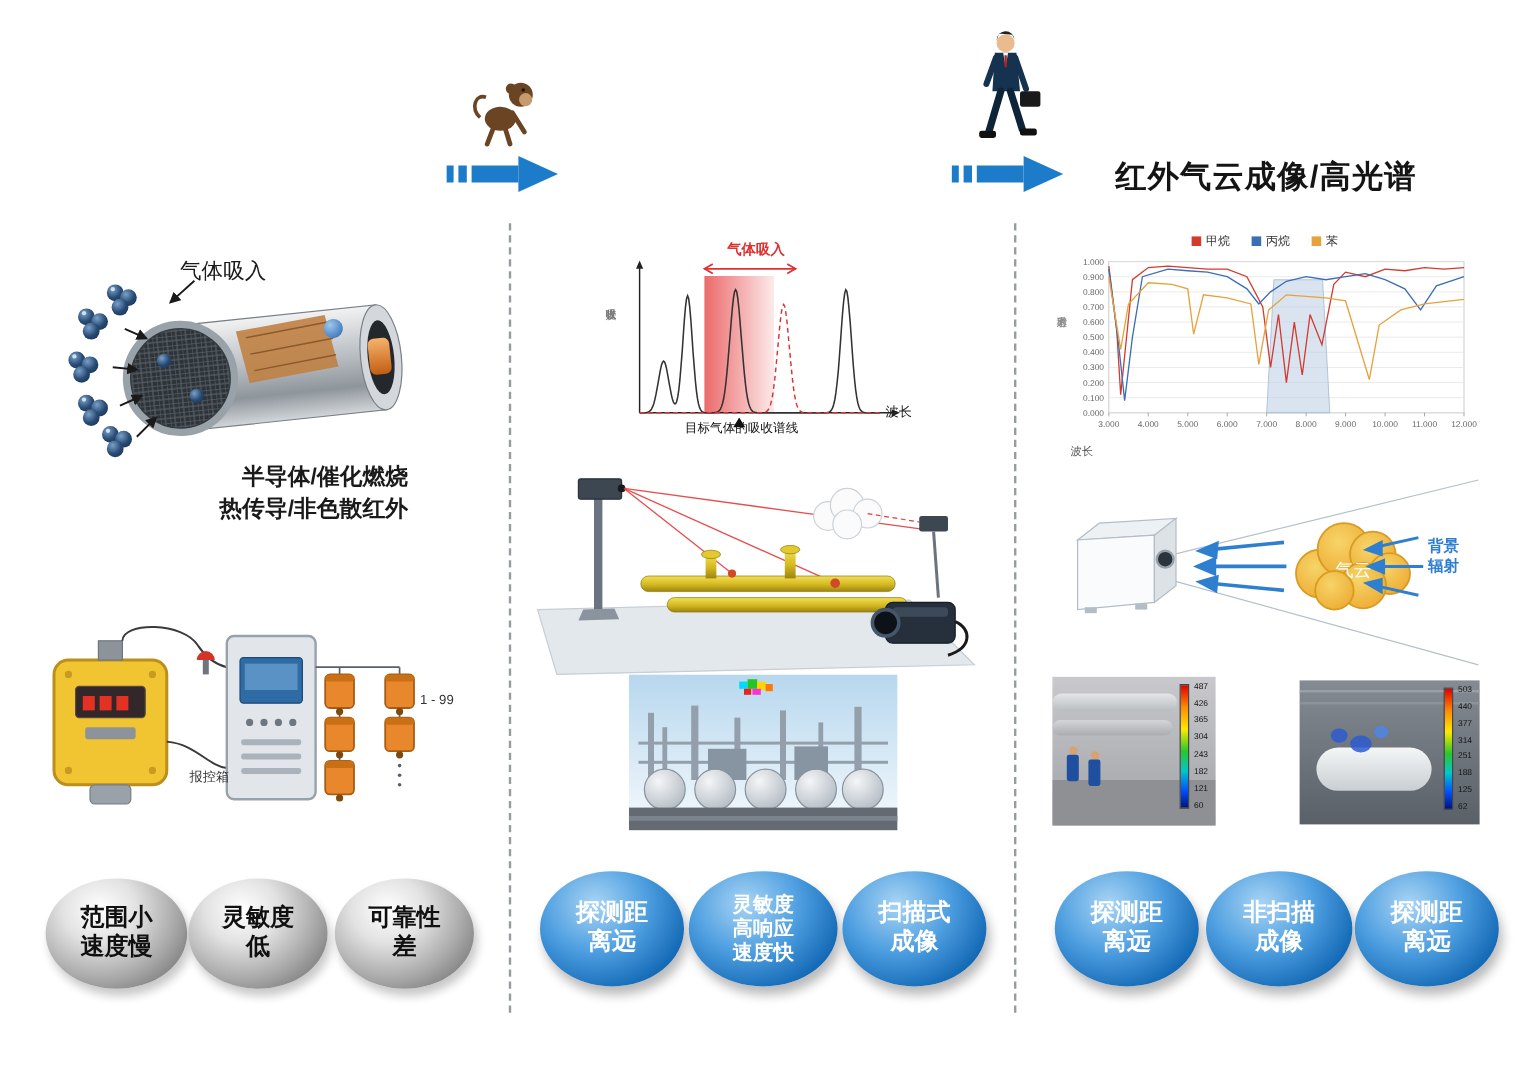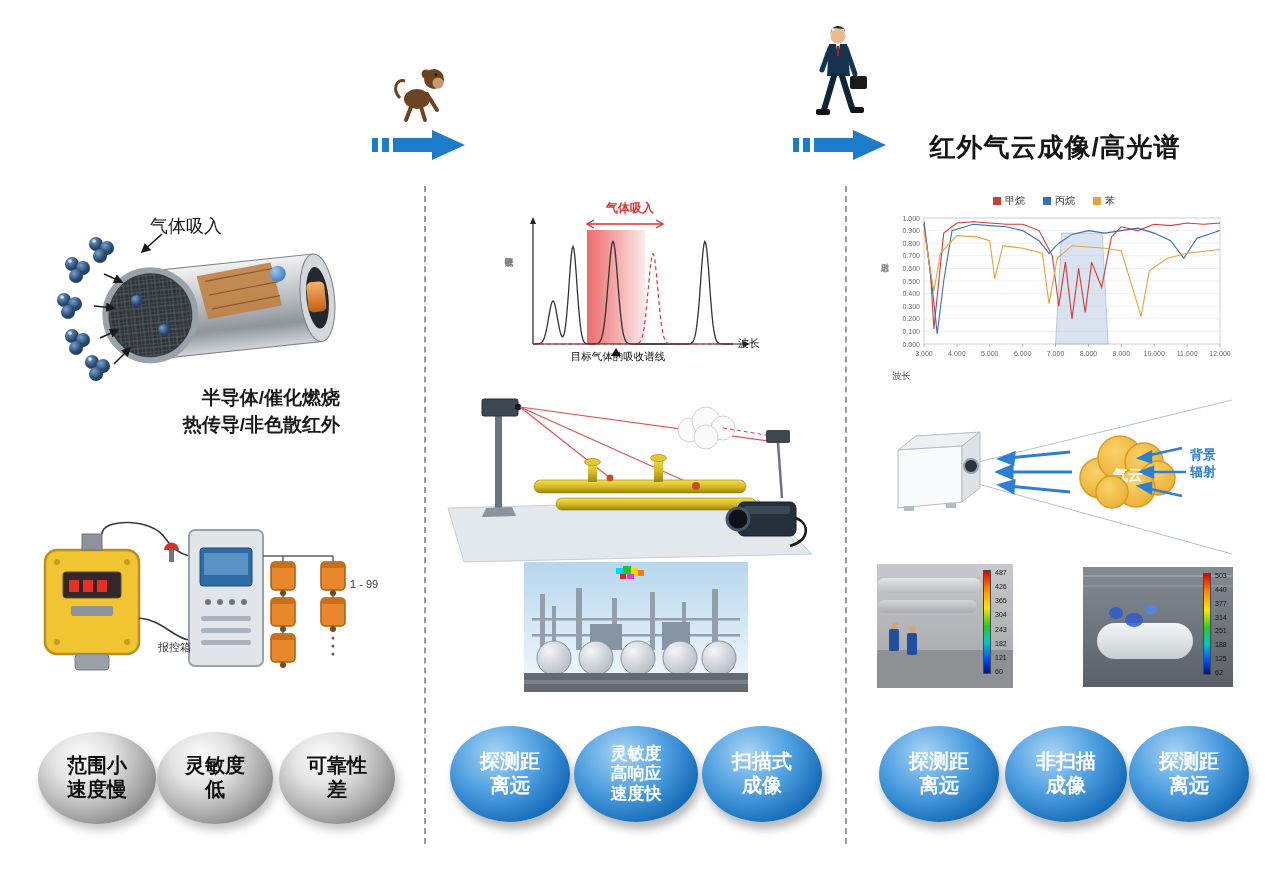--- a/index.html
+++ b/index.html
@@ -467,21 +467,21 @@
     </g>
     <g stroke="#2e7fd0" stroke-width="2.5" fill="#2e7fd0">
       <line x1="300" y1="56" x2="264" y2="64"></line>
         <polygon points="257,66 269,60 269,70"></polygon>
       <line x1="304" y1="80" x2="266" y2="80"></line>
         <polygon points="259,80 271,75 271,85"></polygon>
       <line x1="300" y1="104" x2="264" y2="96"></line>
         <polygon points="257,94 269,91 269,101"></polygon>
     </g>
   </svg>
-  <div class="abs" style="left:1106px;top:466px;width:44px;text-align:center;color:#fff;font-weight:bold;font-size:15px">气云</div>
+  <div class="abs" style="left:1106px;top:466px;width:44px;text-align:center;color:#fff;font-weight:normal;font-size:15px">气云</div>
   <div class="abs pre" style="left:1190px;top:446px;width:40px;color:#2e7fd0;font-weight:bold;font-size:13px;line-height:17px">背景
 辐射</div>
 
   <div class="abs" style="left:877px;top:564px;width:136px;height:124px;background:linear-gradient(180deg,#c9c9cd,#9fa2a6);overflow:hidden">
     <div class="abs" style="left:0;top:14px;width:104px;height:15px;background:linear-gradient(180deg,#e3e5e7,#b9bcbf);border-radius:8px"></div>
     <div class="abs" style="left:0;top:36px;width:100px;height:13px;background:linear-gradient(180deg,#d3d5d8,#aaadb1);border-radius:7px"></div>
     <div class="abs" style="left:0;top:86px;width:136px;height:38px;background:#8e9093"></div>
     <div class="abs" style="left:14px;top:58px;width:7px;height:7px;background:#d9a273;border-radius:50%"></div>
     <div class="abs" style="left:12px;top:65px;width:10px;height:22px;background:#1f4f9e;border-radius:2px"></div>
     <div class="abs" style="left:32px;top:62px;width:7px;height:7px;background:#d9a273;border-radius:50%"></div>

